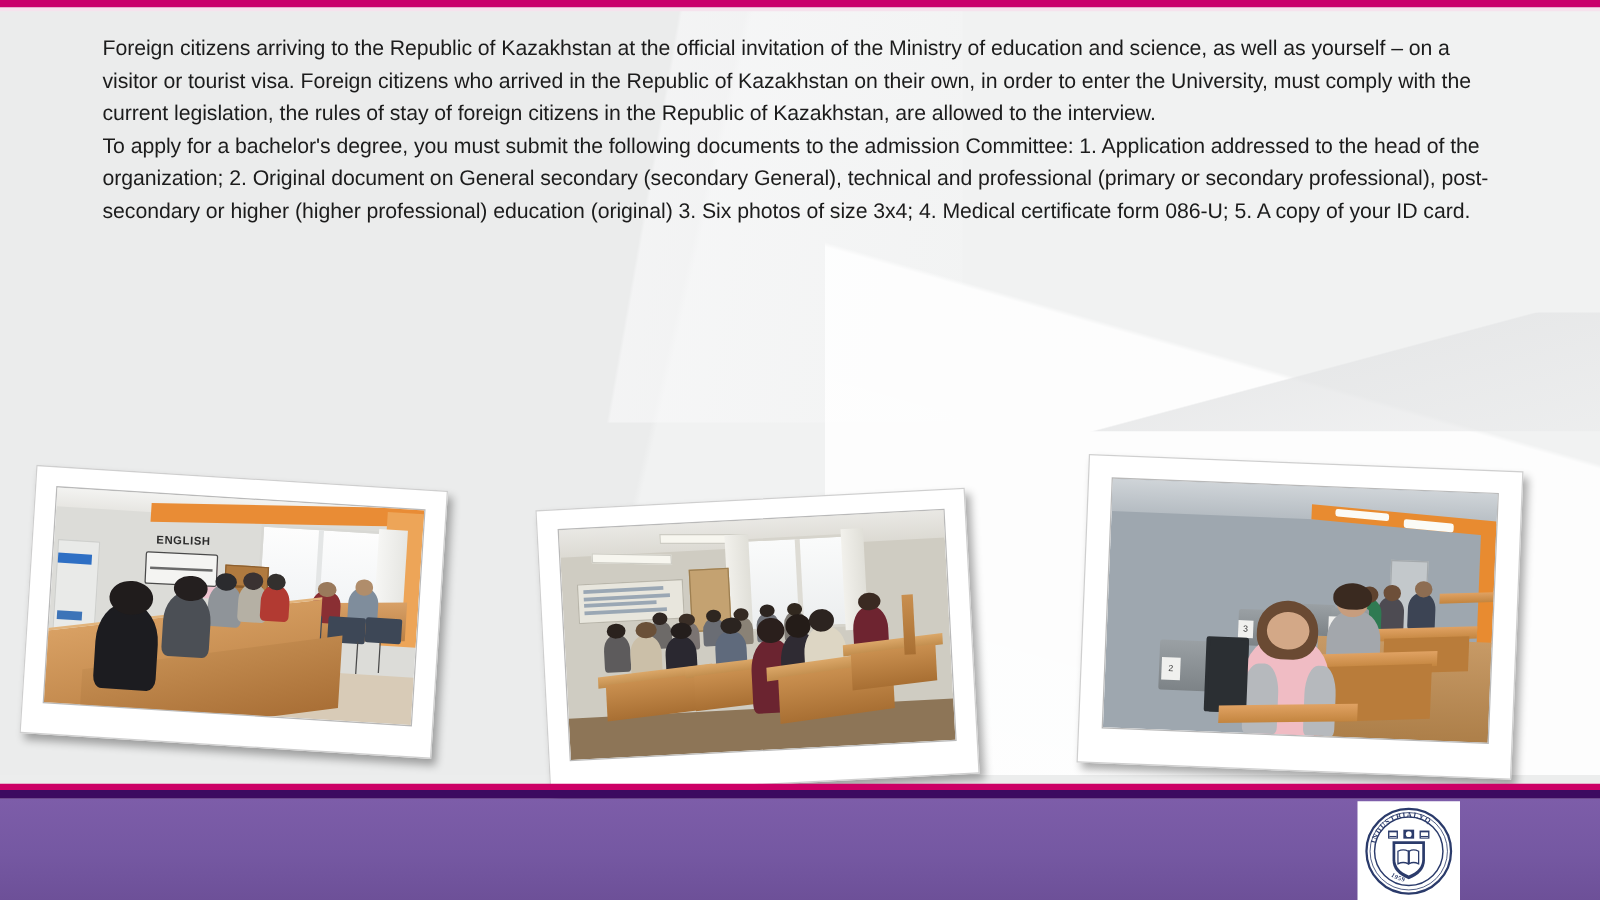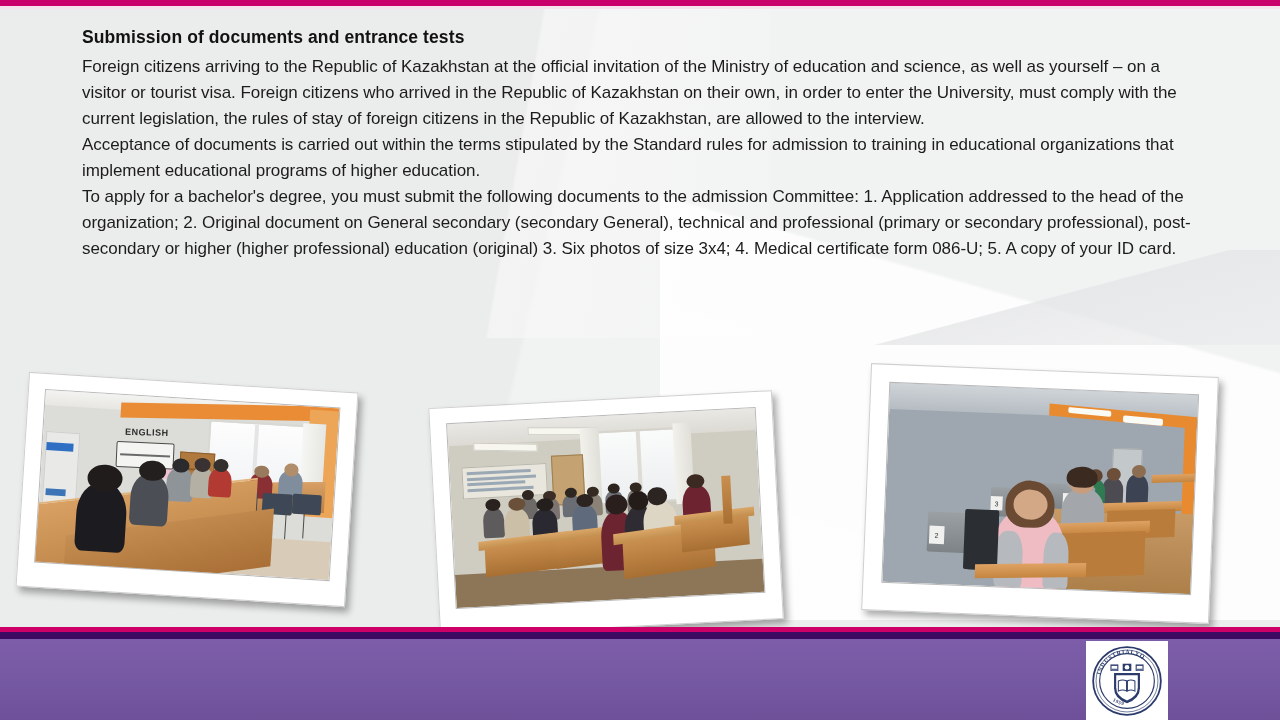--- a/index.html
+++ b/index.html
@@ -240,23 +240,21 @@
 
   <div class="bg-wedge-a"></div>
   <div class="bg-wedge-d"></div>
   <div class="bg-wedge-b"></div>
   <div class="bg-wedge-c"></div>
 
   <div class="top-bar"></div>
   <div class="top-bar-light"></div>
 
   <div class="text-block">
-    <h1 class="slide-title">Submission of documents and entrance tests</h1>
     <p class="body-para">Foreign citizens arriving to the Republic of Kazakhstan at the official invitation of the Ministry of education and science, as well as yourself – on a visitor or tourist visa. Foreign citizens who arrived in the Republic of Kazakhstan on their own, in order to enter the University, must comply with the current legislation, the rules of stay of foreign citizens in the Republic of Kazakhstan, are allowed to the interview.</p>
-    <p class="body-para"> Acceptance of documents is carried out within the terms stipulated by the Standard rules for admission to training in educational organizations that implement educational programs of higher education.</p>
     <p class="body-para"> To apply for a bachelor's degree, you must submit the following documents to the admission Committee: 1.   Application addressed to the head of the organization; 2.   Original document on General secondary (secondary General), technical and professional (primary or secondary professional), post-secondary or higher (higher professional) education (original) 3.   Six photos of size 3x4; 4.   Medical certificate form 086-U; 5.   A copy of your ID card.</p>
   </div>
 
   <div class="photo" id="photo1">
     <div class="photo-inner">
       <div class="scene">
         <div class="s1-wall"></div>
         <div class="s1-ceil"></div>
         <div class="s1-orange"></div>
         <div class="s1-orangeR"></div>

